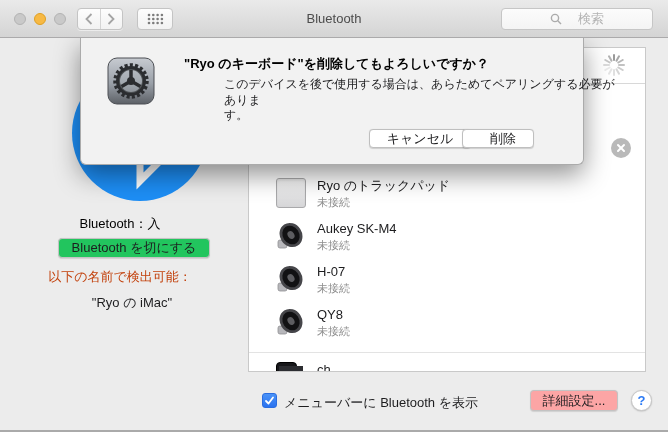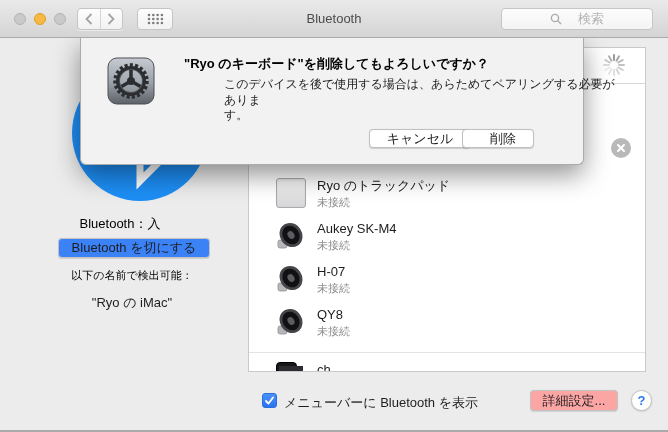--- a/index.html
+++ b/index.html
@@ -30,24 +30,24 @@
   .searchfield { position:absolute; left:501px; top:8px; width:152px; height:22px;
     background:linear-gradient(#fcfcfc,#f4f4f4); border:1px solid #c6c6c6; border-radius:4px;
     display:flex; align-items:center; justify-content:center; gap:16px; }
   .searchfield span { font-size:13px; color:#b2b2b2; }
 
   
   .bt-logo { position:absolute; left:72px; top:65px; width:136px; height:136px; z-index:1; }
   .bt-status { position:absolute; left:0; top:215px; width:240px; text-align:center;
     font-size:13px; font-weight:normal; color:#000; }
   .bt-toggle { position:absolute; left:58px; top:238px; width:152px; height:20px;
-    background:#3b82f6; border:1px solid #c3c3c3; border-radius:4px; font-size:13px; color:#1d1d1f;
+    background:#22c55e; border:1px solid #c3c3c3; border-radius:4px; font-size:13px; color:#1d1d1f;
     text-align:center; line-height:18px; box-shadow:0 0.5px 1px rgba(0,0,0,.12); }
-  .bt-disc1 { position:absolute; left:12px; top:268px; width:240px; text-align:center;
-    font-size:11px; color:#000000; }
+  .bt-disc1 { position:absolute; left:0; top:268px; width:240px; text-align:center;
+    font-size:13px; color:#c2410c; }
   .bt-disc2 { position:absolute; left:12px; top:294px; width:240px; text-align:center;
     font-size:13px; color:#1d1d1f; }
 
   
   .devlist { position:absolute; left:248px; top:47px; width:398px; height:325px;
     background:#fff; border:1px solid #c9c9c9; overflow:hidden; z-index:2; }
   .devlist .header-sep { position:absolute; left:0; top:35px; width:100%; height:1px; background:#d8d8d8; }
   .spinner { position:absolute; right:18px; top:4px; width:26px; height:26px; }
   .dev-row { position:absolute; left:3px; width:100%; height:43px; }
   .dev-icon { position:absolute; left:24px; top:6px; width:30px; height:30px; }

